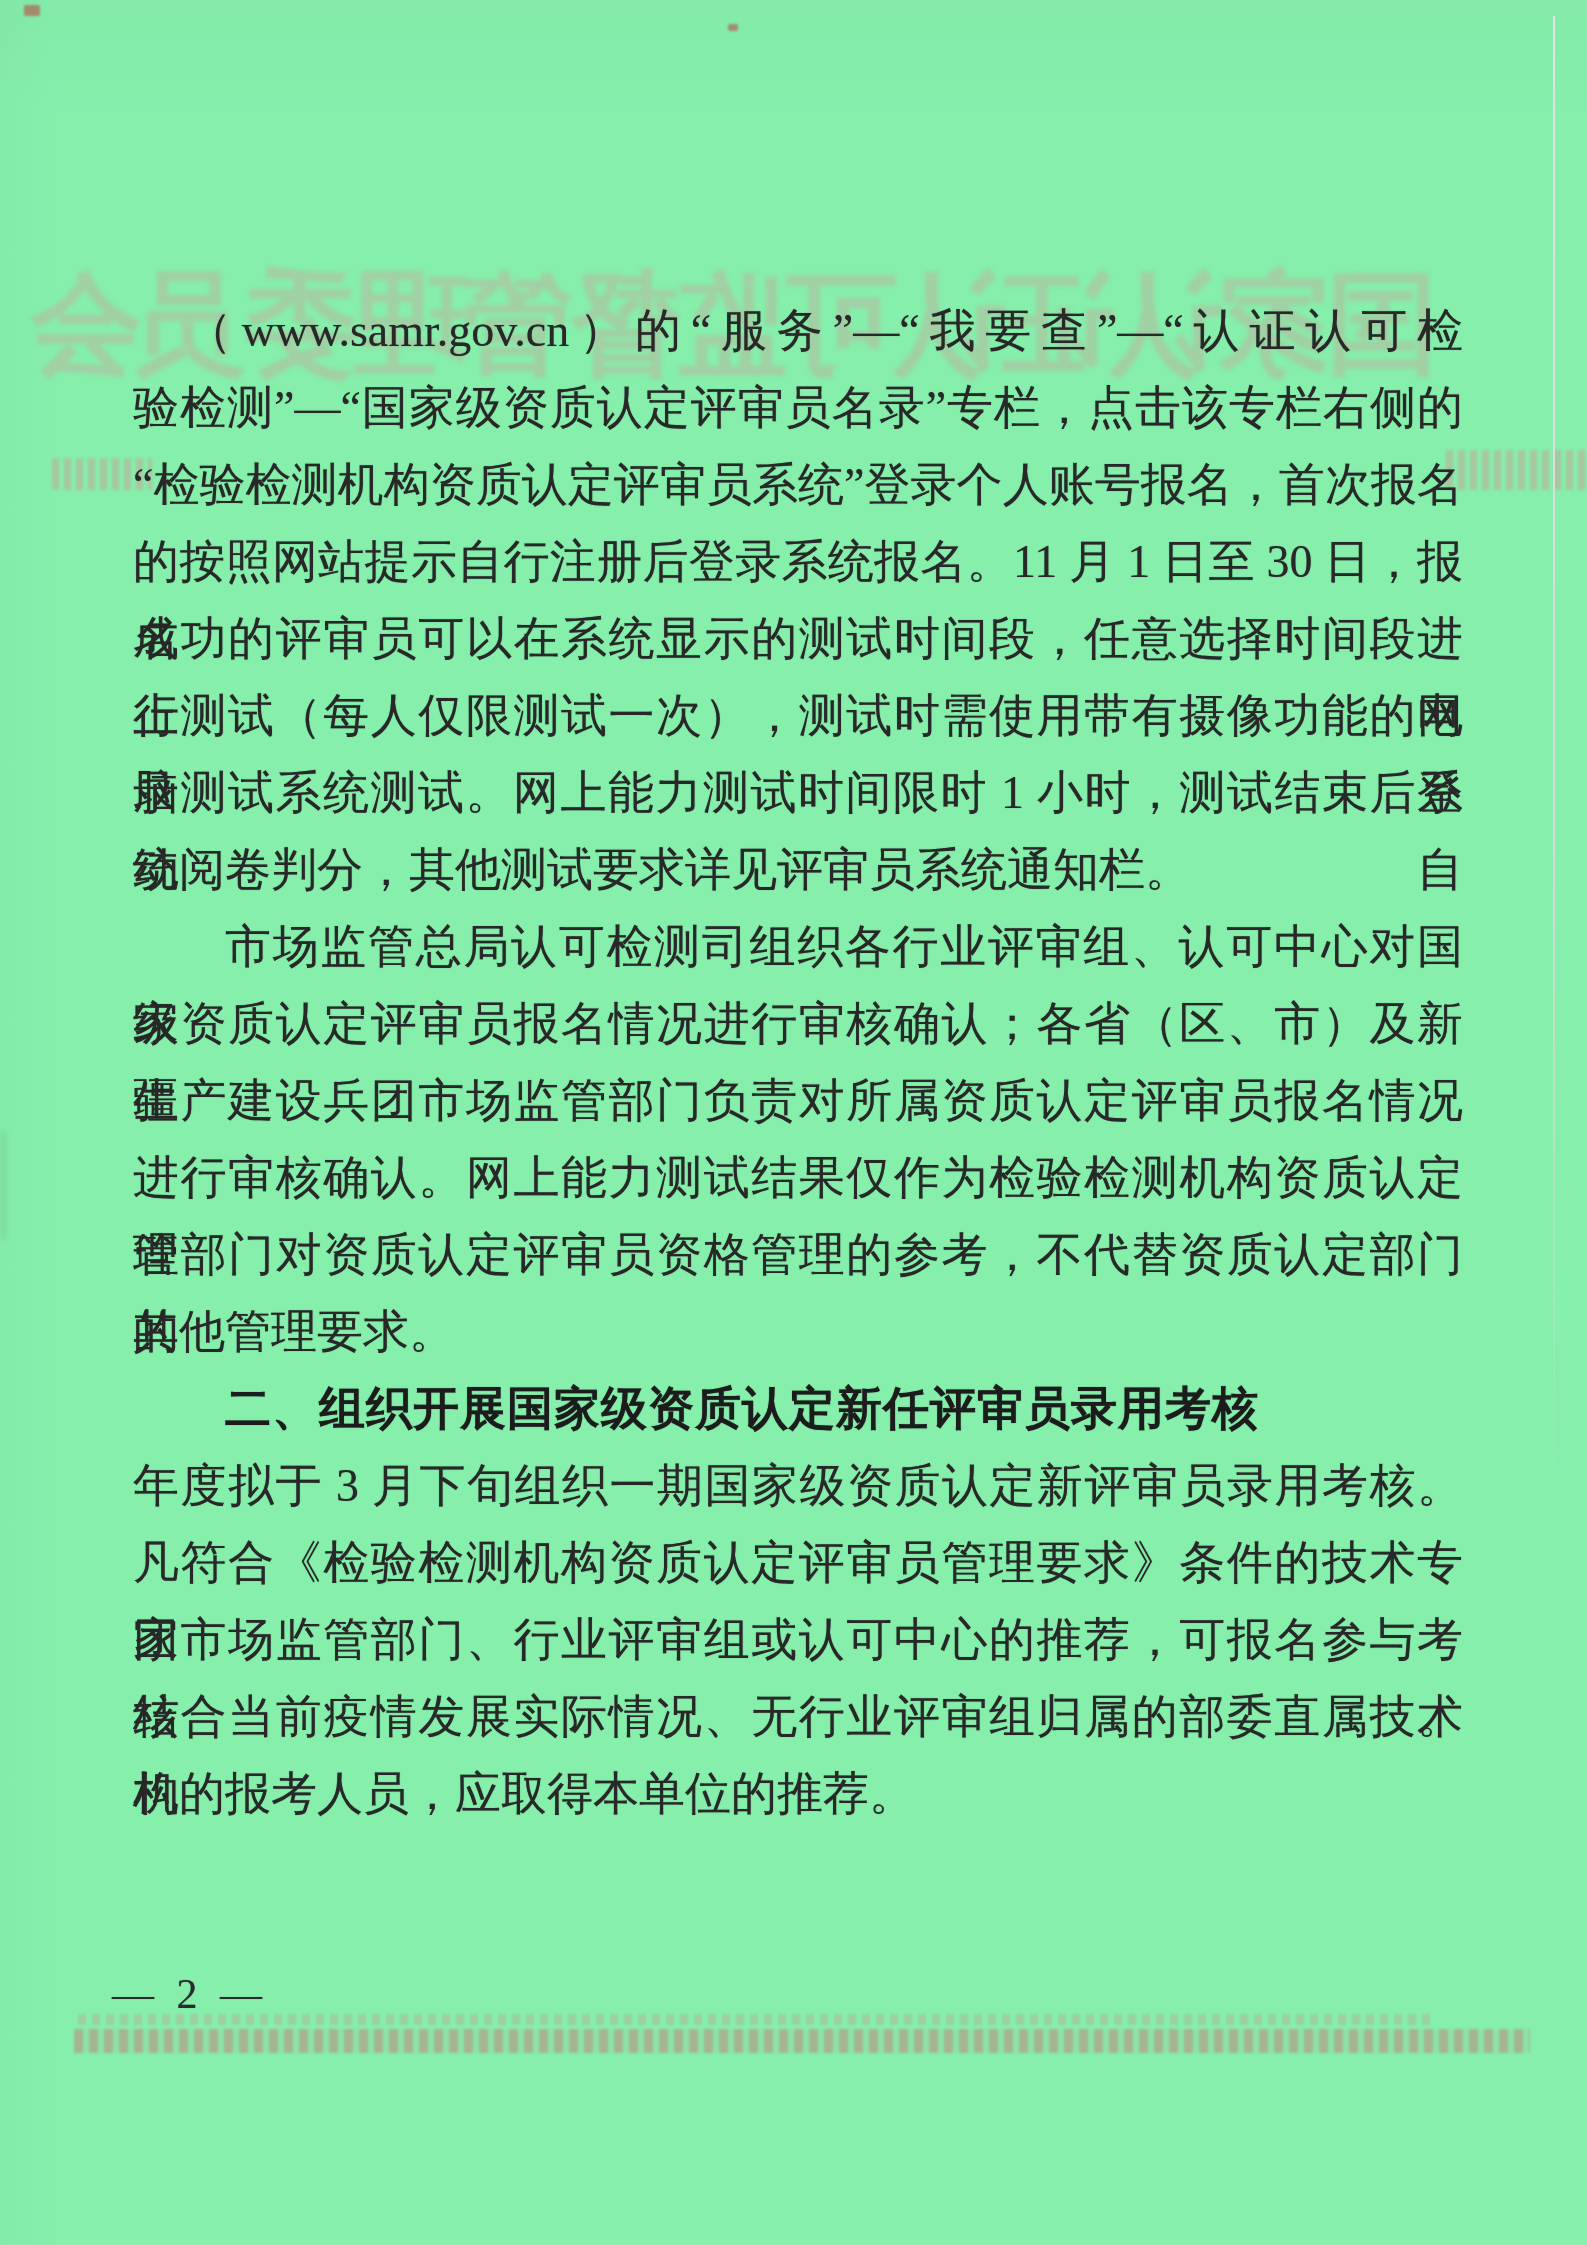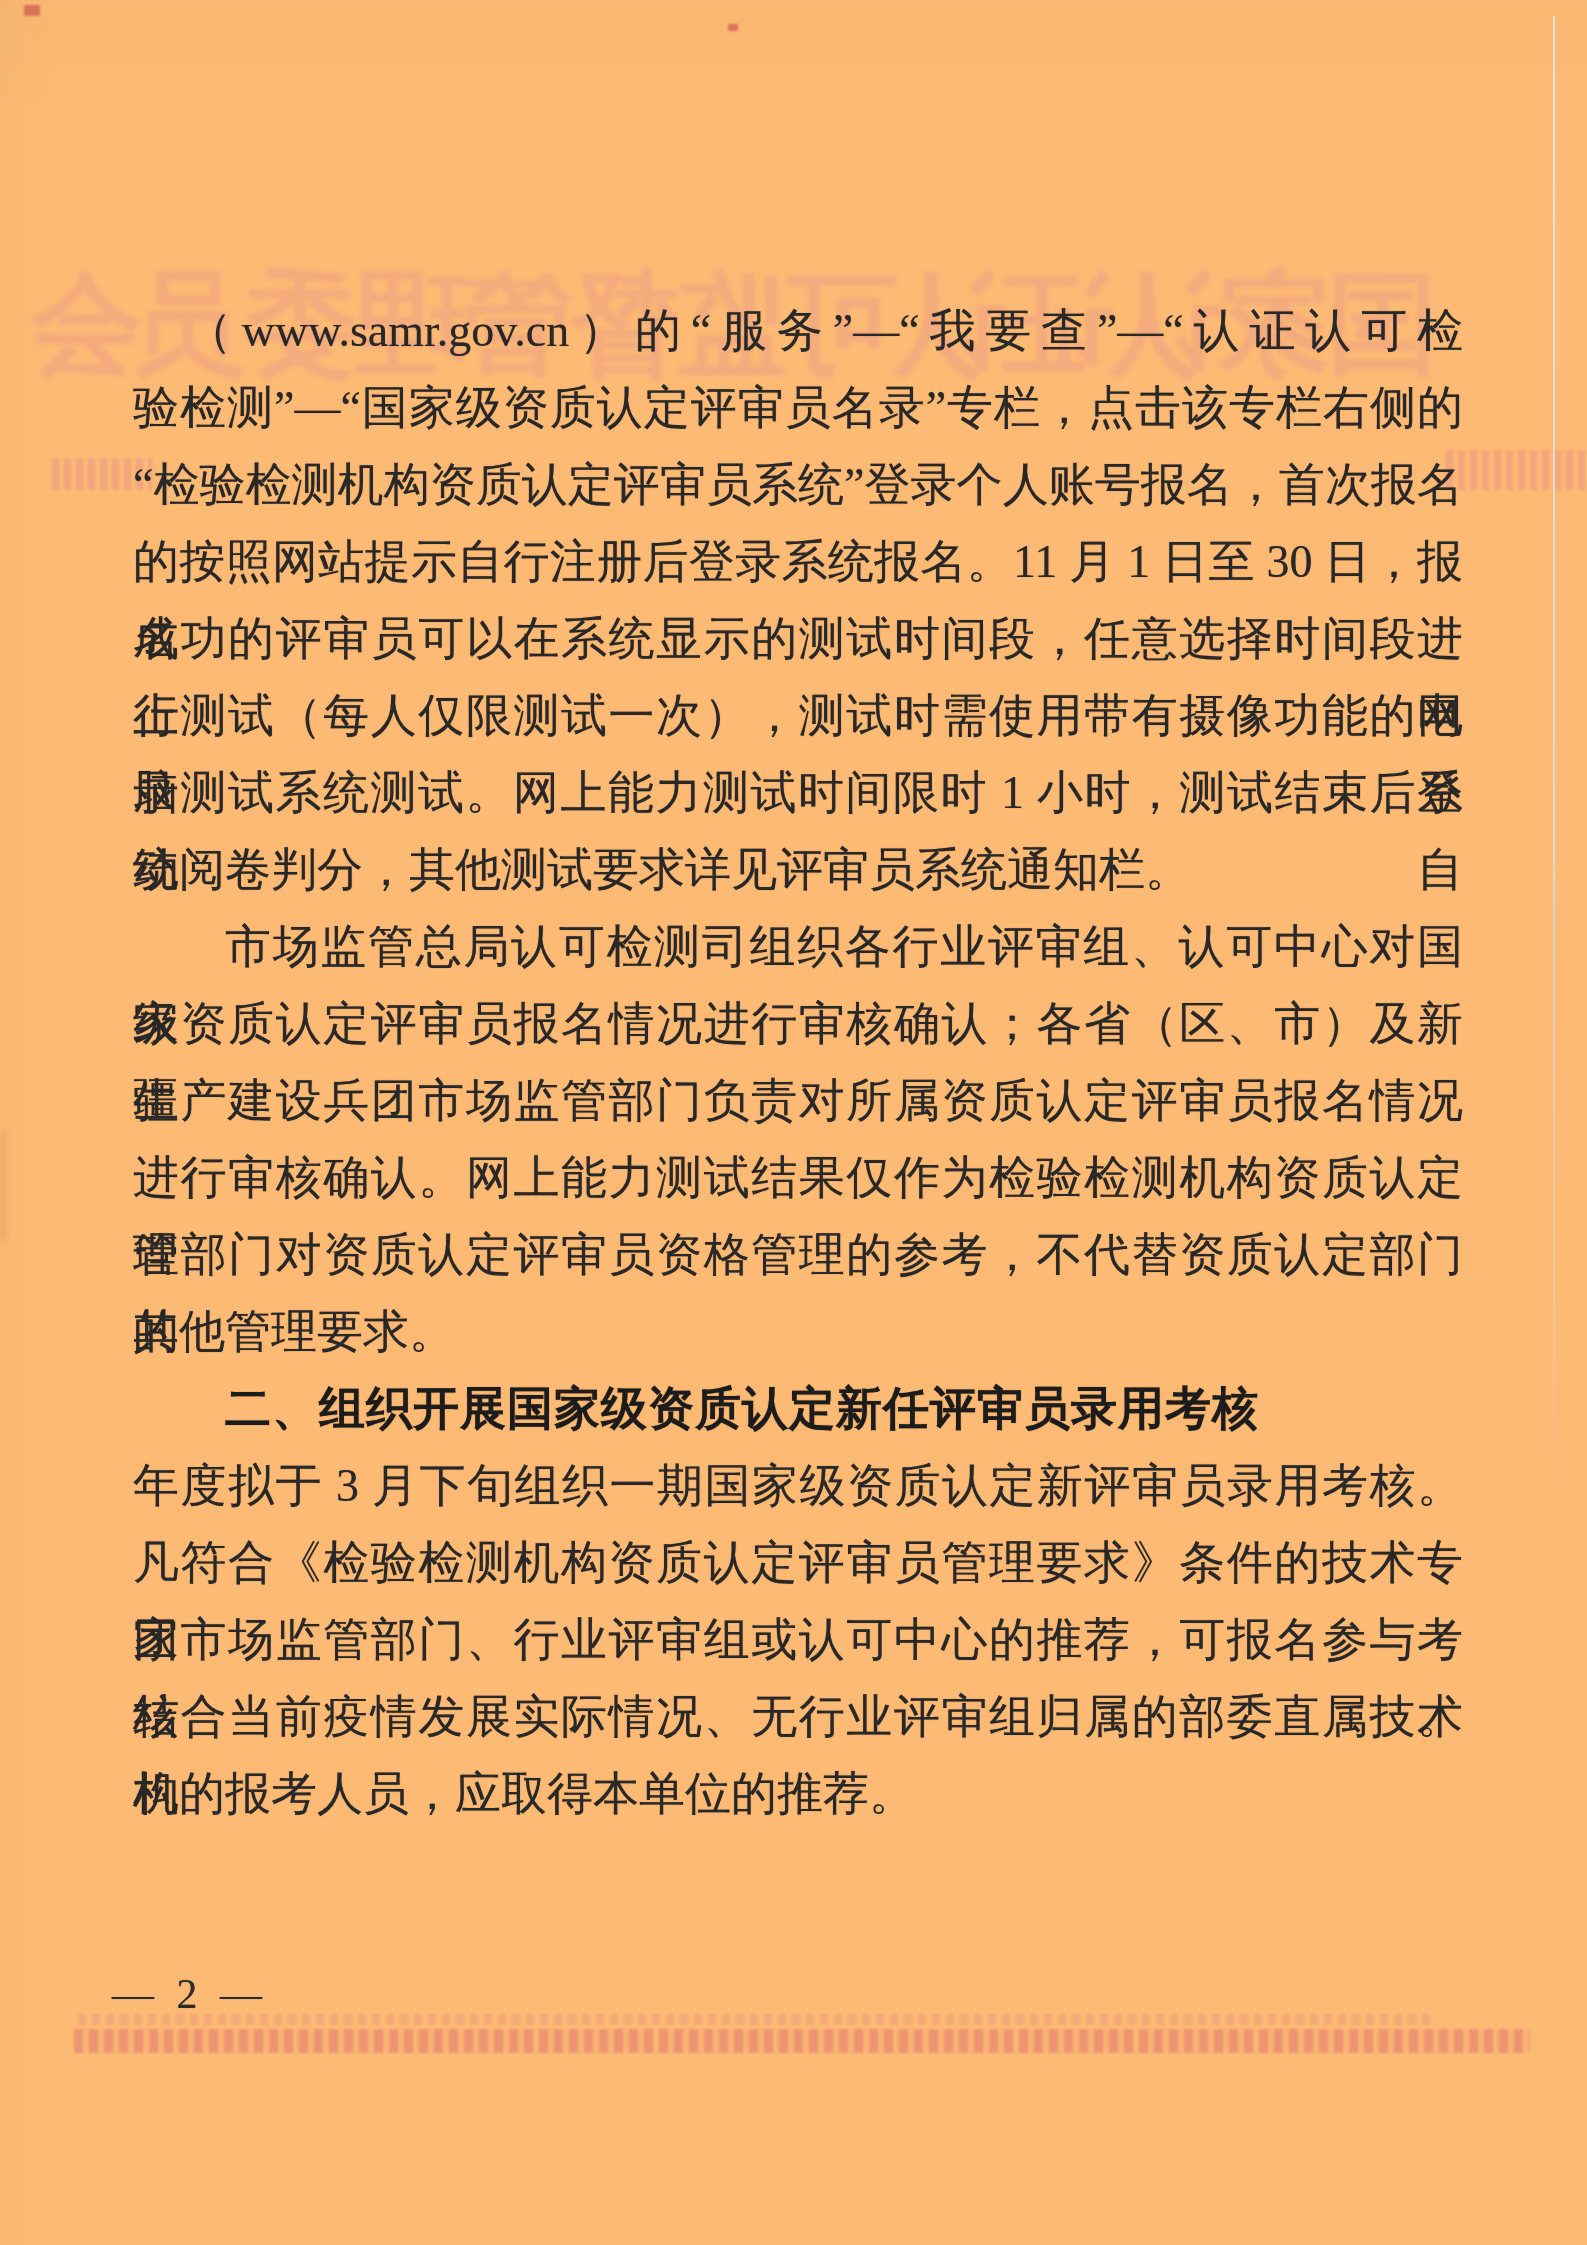--- a/index.html
+++ b/index.html
@@ -1,19 +1,19 @@
 <!DOCTYPE html>
 <html><head>
 <meta charset="utf-8">
 <style>
   html,body{margin:0;padding:0;}
   body{width:1587px;height:2245px;overflow:hidden;background:#e9e9e9;}
   .page{
     position:relative;width:1587px;height:2245px;
-    background:#fdba74;
+    background:#86efac;
     font-family:"Liberation Serif", serif;
     overflow:hidden;
   }
   
   .page::before{
     content:"";position:absolute;inset:0;pointer-events:none;
     background:linear-gradient(180deg, rgba(0,0,0,.02), rgba(0,0,0,0) 120px),
                linear-gradient(90deg, rgba(0,0,0,.015), rgba(0,0,0,0) 60px);
   }
   

